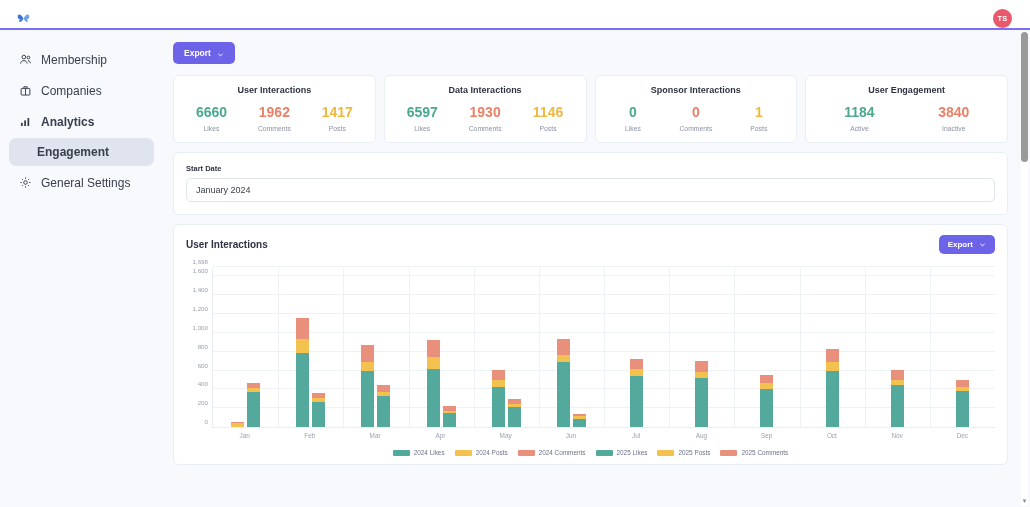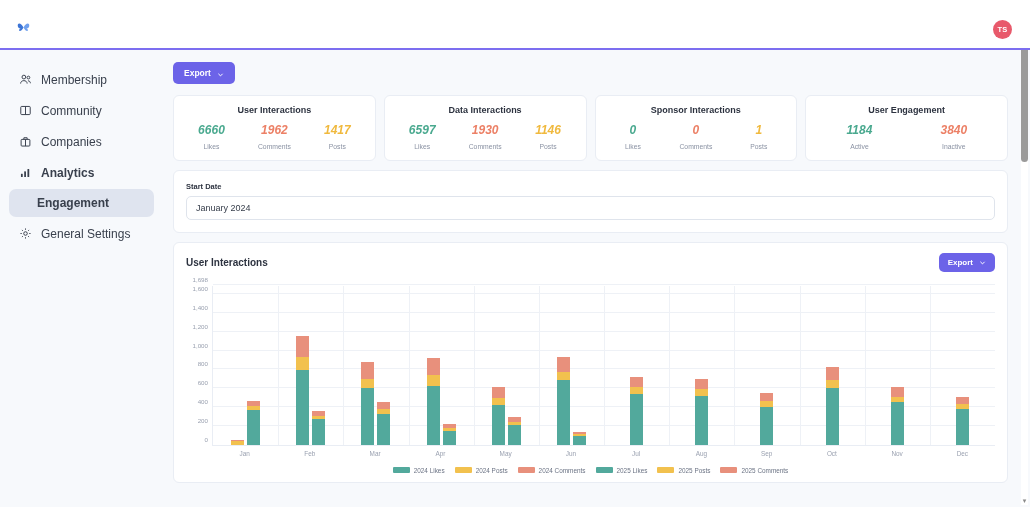--- a/index.html
+++ b/index.html
@@ -7,22 +7,22 @@
     width: 1030px; height: 507px;
     font-family: "Liberation Sans", sans-serif;
     background: #ffffff; overflow: hidden;
   }
   .app { position: relative; width: 1030px; height: 507px; display: flex; flex-direction: column; }
 
   
   .topbar {
     height: 30px; min-height: 30px; background: #ffffff;
     border-bottom: 2px solid #7c6ef0;
-    display: flex; align-items: flex-start; justify-content: space-between;
-    padding: 0 10px 0 16px; position: relative; z-index: 5; margin-top: 20px;
+    display: flex; align-items: center; justify-content: space-between;
+    padding: 8px 10px 0 16px; position: relative; z-index: 5;
   }
   .logo-icon { width: 15px; height: 15px; display: block; }
   .avatar {
     width: 19px; height: 19px; border-radius: 50%;
     background: #e8596b; color: #fff; font-size: 7.5px; font-weight: bold;
     display: flex; align-items: center; justify-content: center;
     letter-spacing: .2px; margin-right: 8px;
   }
 
   .body-wrap { flex: 1; display: flex; min-height: 0; }
@@ -64,21 +64,21 @@
   .card {
     background: #fff; border: 1px solid #e9edf4; border-radius: 6px;
     padding: 9px 6px 10px; flex: 1;
   }
   .card-title {
     font-size: 9px; font-weight: bold; color: #2d3340;
     text-align: center; margin-bottom: 9px;
   }
   .metrics { display: flex; justify-content: space-around; }
   .metric { text-align: center; flex: 1; }
-  .metric-val { font-size: 12px; font-weight: bold; line-height: 1.15; font-style: italic; }
+  .metric-val { font-size: 14px; font-weight: bold; line-height: 1.15; }
   .metric-lbl { font-size: 6.8px; color: #8a92a3; margin-top: 5px; }
 
   
   .panel {
     background: #fff; border: 1px solid #e9edf4; border-radius: 6px;
     margin-top: 9px; padding: 11px 12px 12px;
   }
   .date-row { display: flex; gap: 12px; }
   .date-col { flex: 1; }
   .date-lbl { font-size: 7.5px; font-weight: bold; color: #2d3340; margin-bottom: 5px; }
@@ -170,29 +170,20 @@
           <svg viewBox="0 0 16 16" fill="none" stroke="currentColor" stroke-width="1.2">
             <circle cx="6" cy="5" r="2.3"></circle>
               <path d="M2 13c0-2.3 1.8-3.6 4-3.6s4 1.3 4 3.6"></path>
             <circle cx="11.6" cy="5.6" r="1.7"></circle>
               <path d="M11 9.6c1.9 0 3 1.2 3 3"></path>
           </svg>
         </span>
         <span>Membership</span>
       </div>
 
-      <div class="nav-item">
-        <span class="nav-ico">
-          <svg viewBox="0 0 16 16" fill="none" stroke="currentColor" stroke-width="1.2">
-            <rect x="2.2" y="3" width="11.6" height="10" rx="1"></rect>
-              <path d="M8 3v10"></path>
-          </svg>
-        </span>
-        <span>Community</span>
-      </div>
 
 
       <div class="nav-item">
         <span class="nav-ico">
           <svg viewBox="0 0 16 16" fill="none" stroke="currentColor" stroke-width="1.2">
             <rect x="2.6" y="5.4" width="10.8" height="8.2" rx="1"></rect>
             <path d="M6 5.4V3.4h4v2M8 5.4v8.2"></path>
           </svg>
         </span>
         <span>Companies</span>

